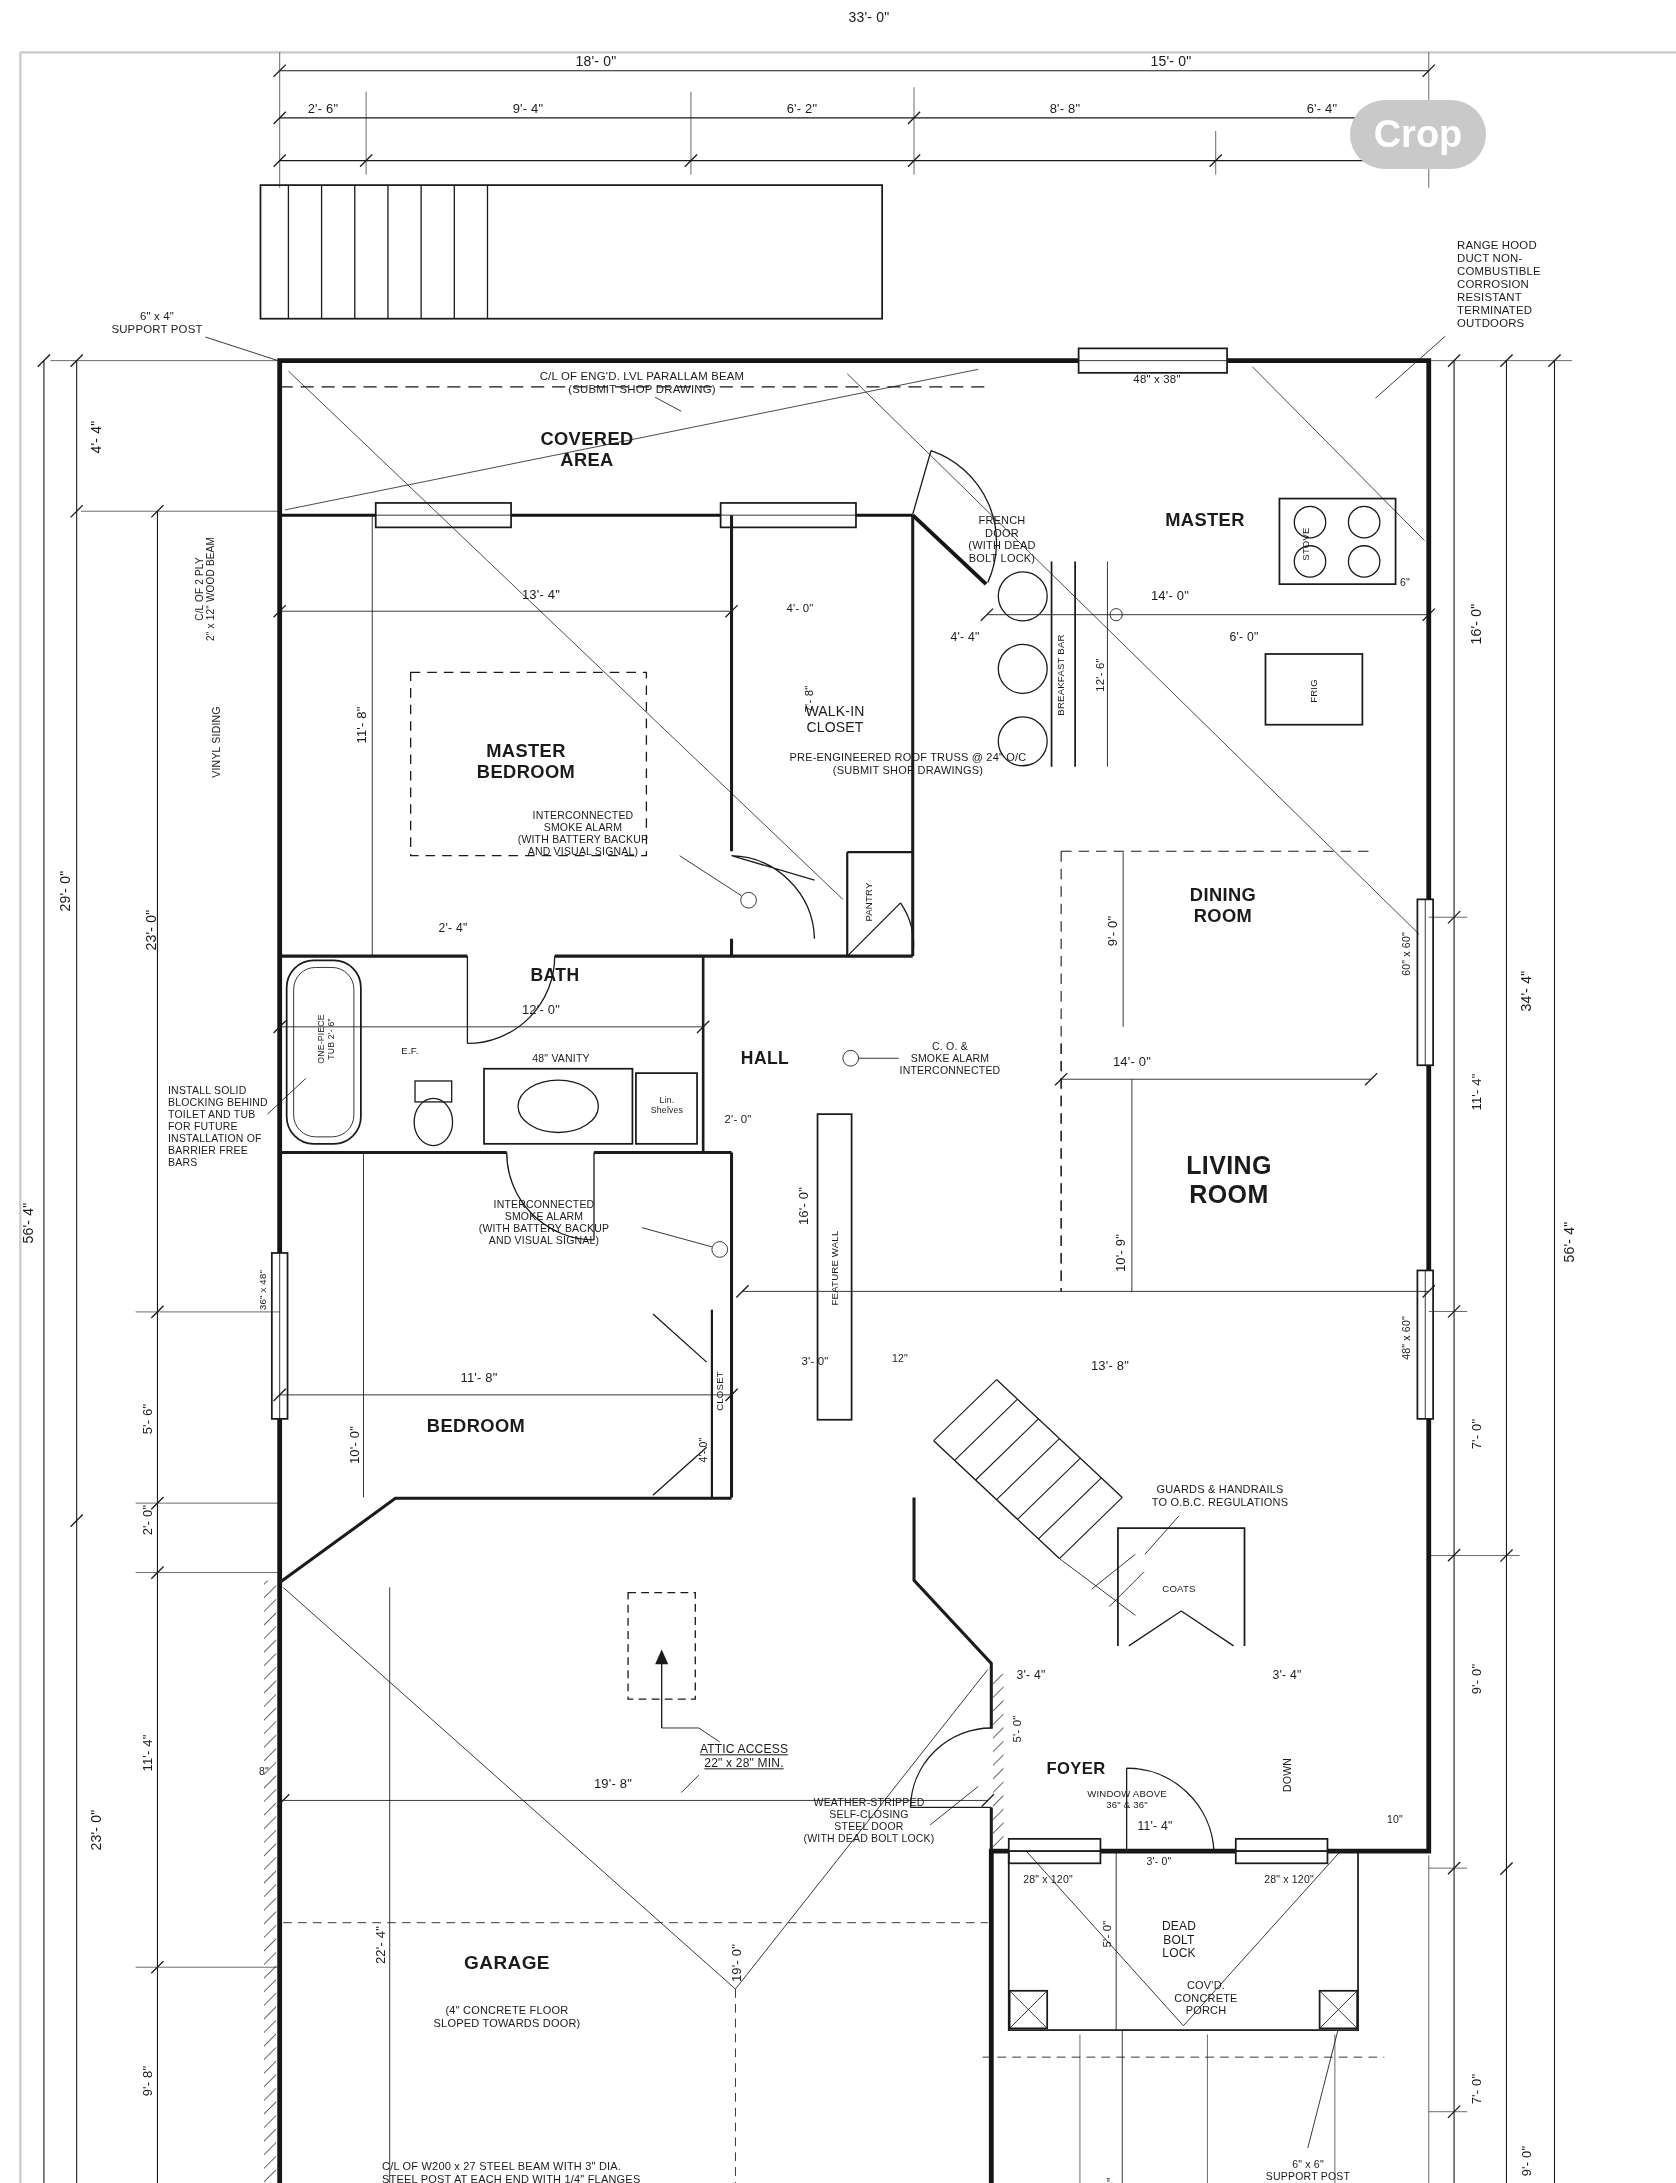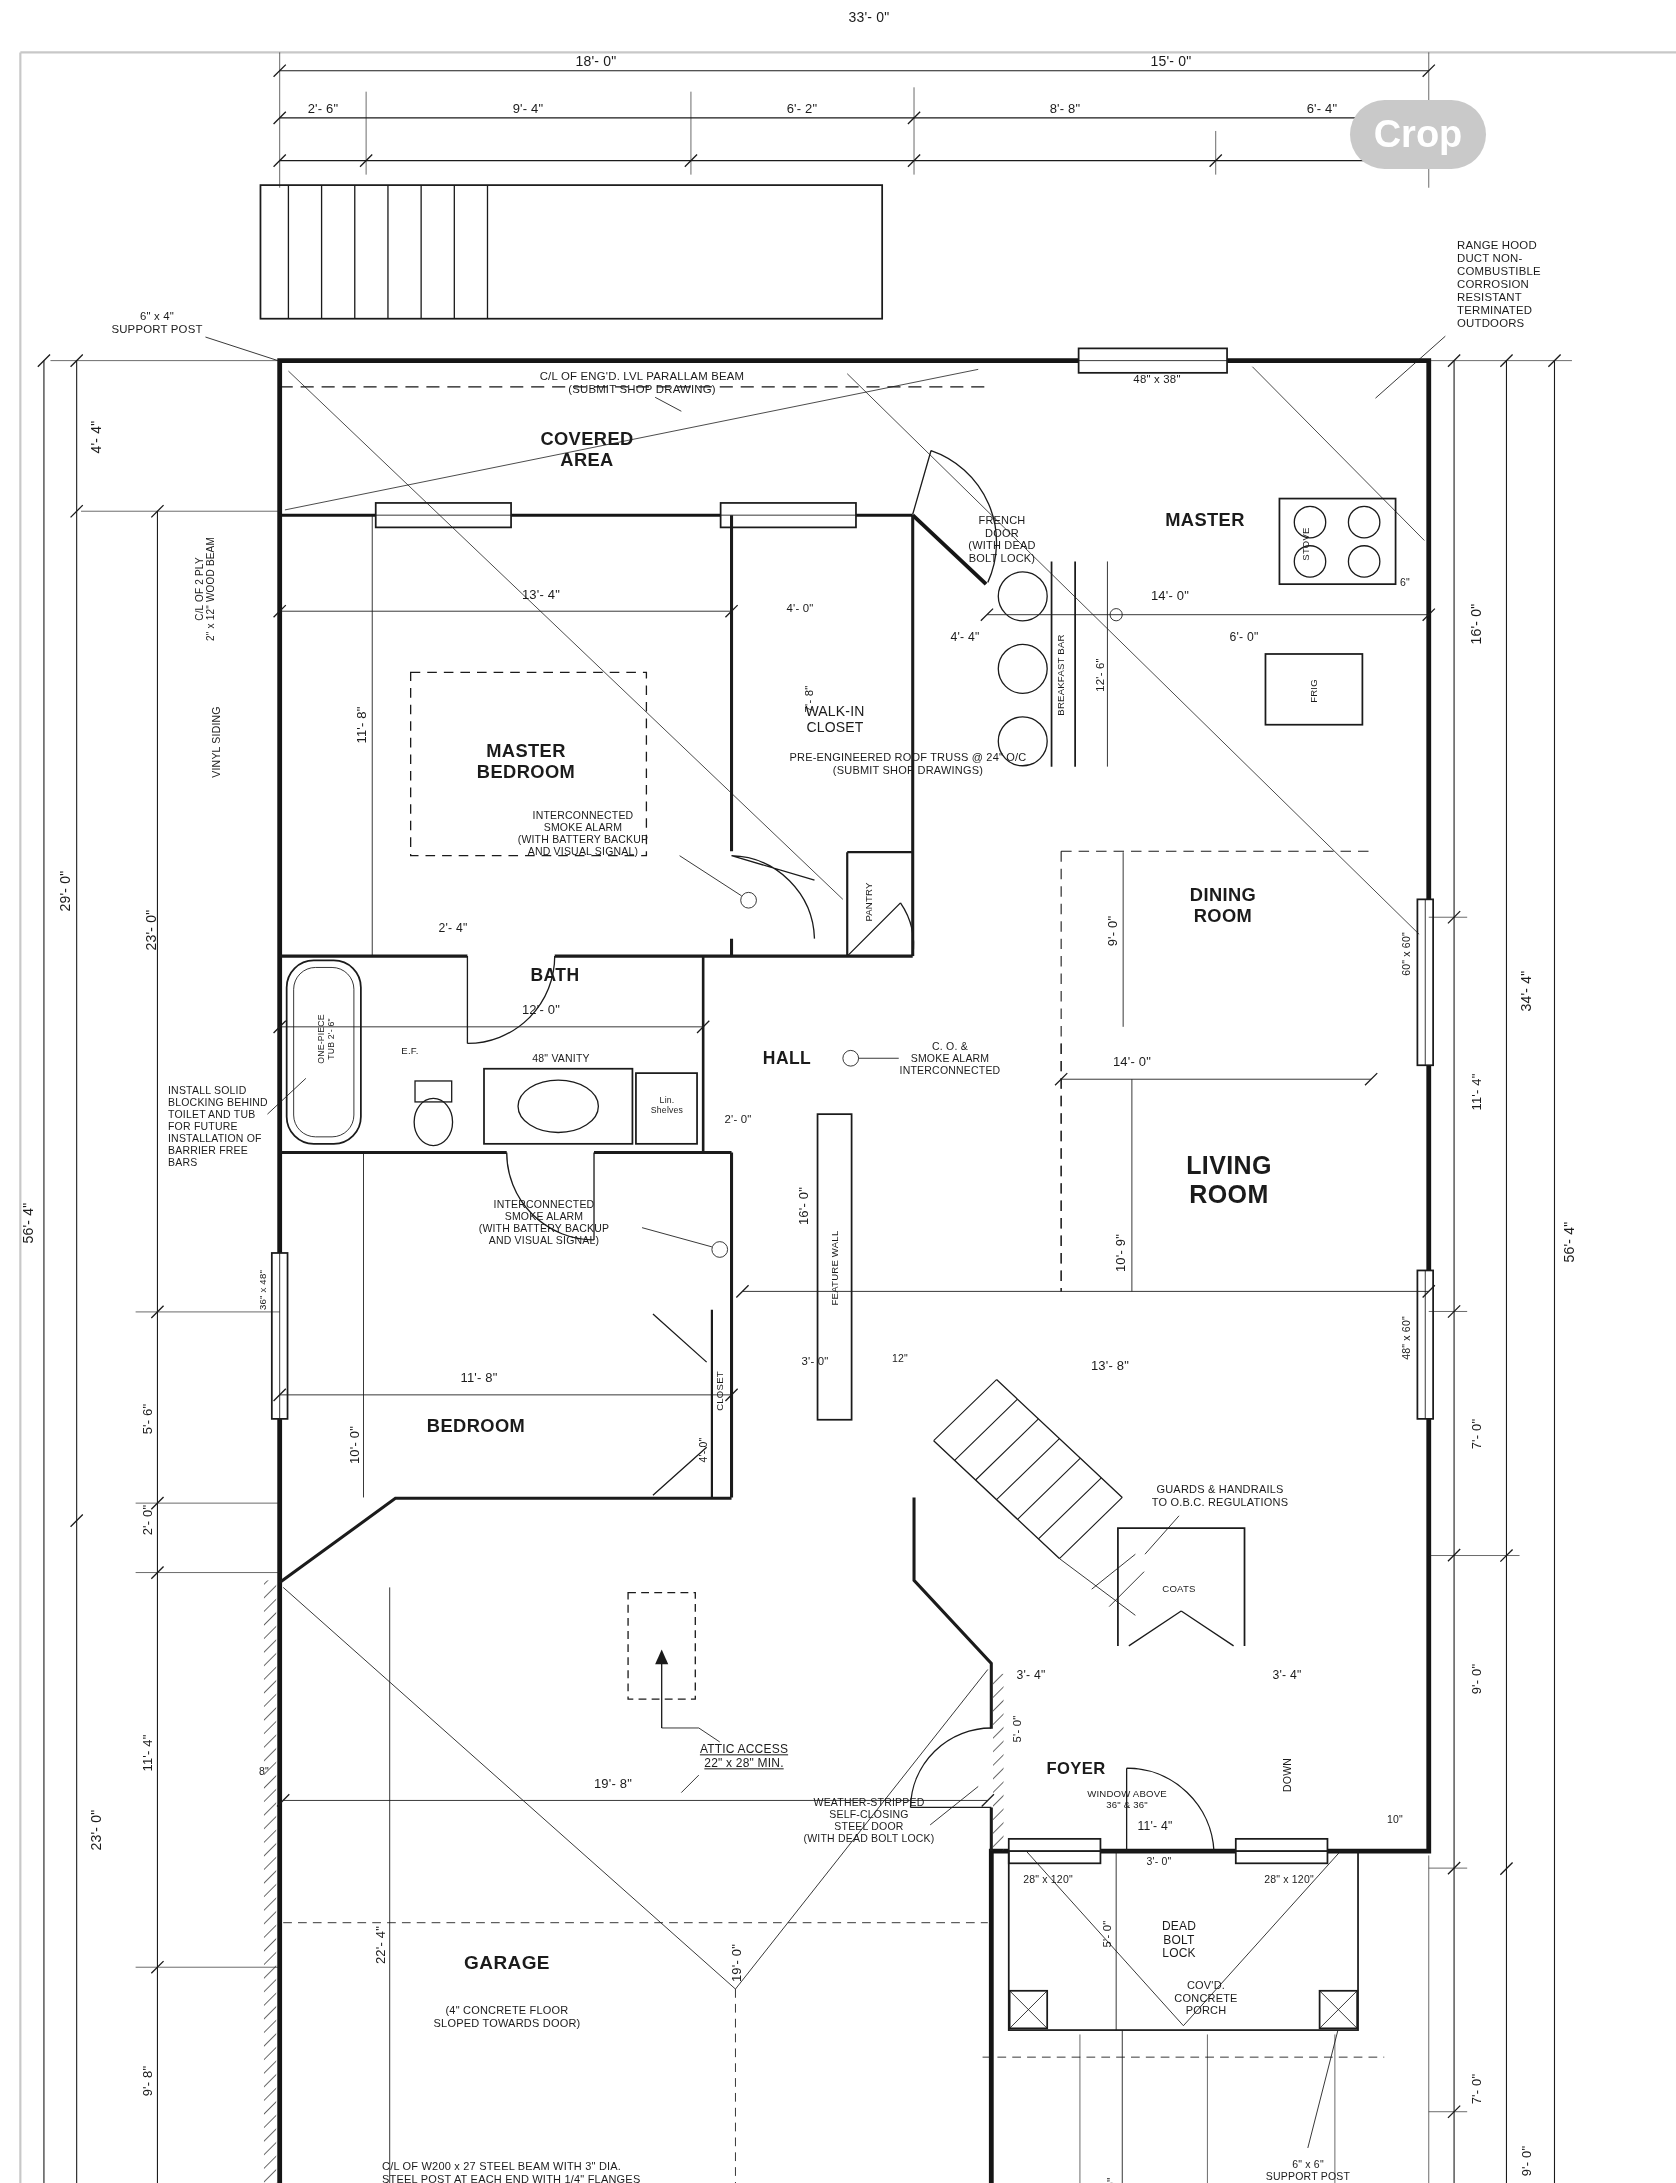--- a/index.html
+++ b/index.html
@@ -260,21 +260,21 @@
       <div class="lbl b u" style="left: 587px; top: 450px; font-size: 18.3px; transform: translate(-50%, -50%);">COVERED
 AREA</div>
       <div class="lbl b u" style="left: 1205px; top: 520px; font-size: 18.3px; transform: translate(-50%, -50%);">MASTER</div>
       <div class="lbl b u" style="left: 526px; top: 762px; font-size: 18.3px; transform: translate(-50%, -50%);">MASTER
 BEDROOM</div>
       <div class="lbl b u" style="left: 1223px; top: 906px; font-size: 18.3px; transform: translate(-50%, -50%);">DINING
 ROOM</div>
       <div class="lbl b u" style="left: 1229px; top: 1179px; font-size: 25px; transform: translate(-50%, -50%);">LIVING
 ROOM</div>
       <div class="lbl b u" style="left: 555px; top: 976px; font-size: 17.5px; transform: translate(-50%, -50%);">BATH</div>
-      <div class="lbl b u" style="left: 765px; top: 1059px; font-size: 17.5px; transform: translate(-50%, -50%); margin-left: 22px;">HALL</div>
+      <div class="lbl b u" style="left: 765px; top: 1059px; font-size: 17.5px; transform: translate(-50%, -50%);">HALL</div>
       <div class="lbl b u" style="left: 476px; top: 1426px; font-size: 18.3px; transform: translate(-50%, -50%);">BEDROOM</div>
       <div class="lbl b u" style="left: 1076px; top: 1769px; font-size: 16.6px; transform: translate(-50%, -50%);">FOYER</div>
       <div class="lbl b u" style="left: 507px; top: 1963px; font-size: 19px; transform: translate(-50%, -50%);">GARAGE</div>
       <div class="lbl" style="left: 507px; top: 2017px; font-size: 11px; transform: translate(-50%, -50%);">(4" CONCRETE FLOOR
 SLOPED TOWARDS DOOR)</div>
       <div class="lbl" style="left: 1157px; top: 379px; font-size: 11.4px; transform: translate(-50%, -50%);">48" x 38"</div>
       <div class="lbl" style="left: 1002px; top: 539px; font-size: 11px; transform: translate(-50%, -50%);">FRENCH
 DOOR
 (WITH DEAD
 BOLT LOCK)</div>

